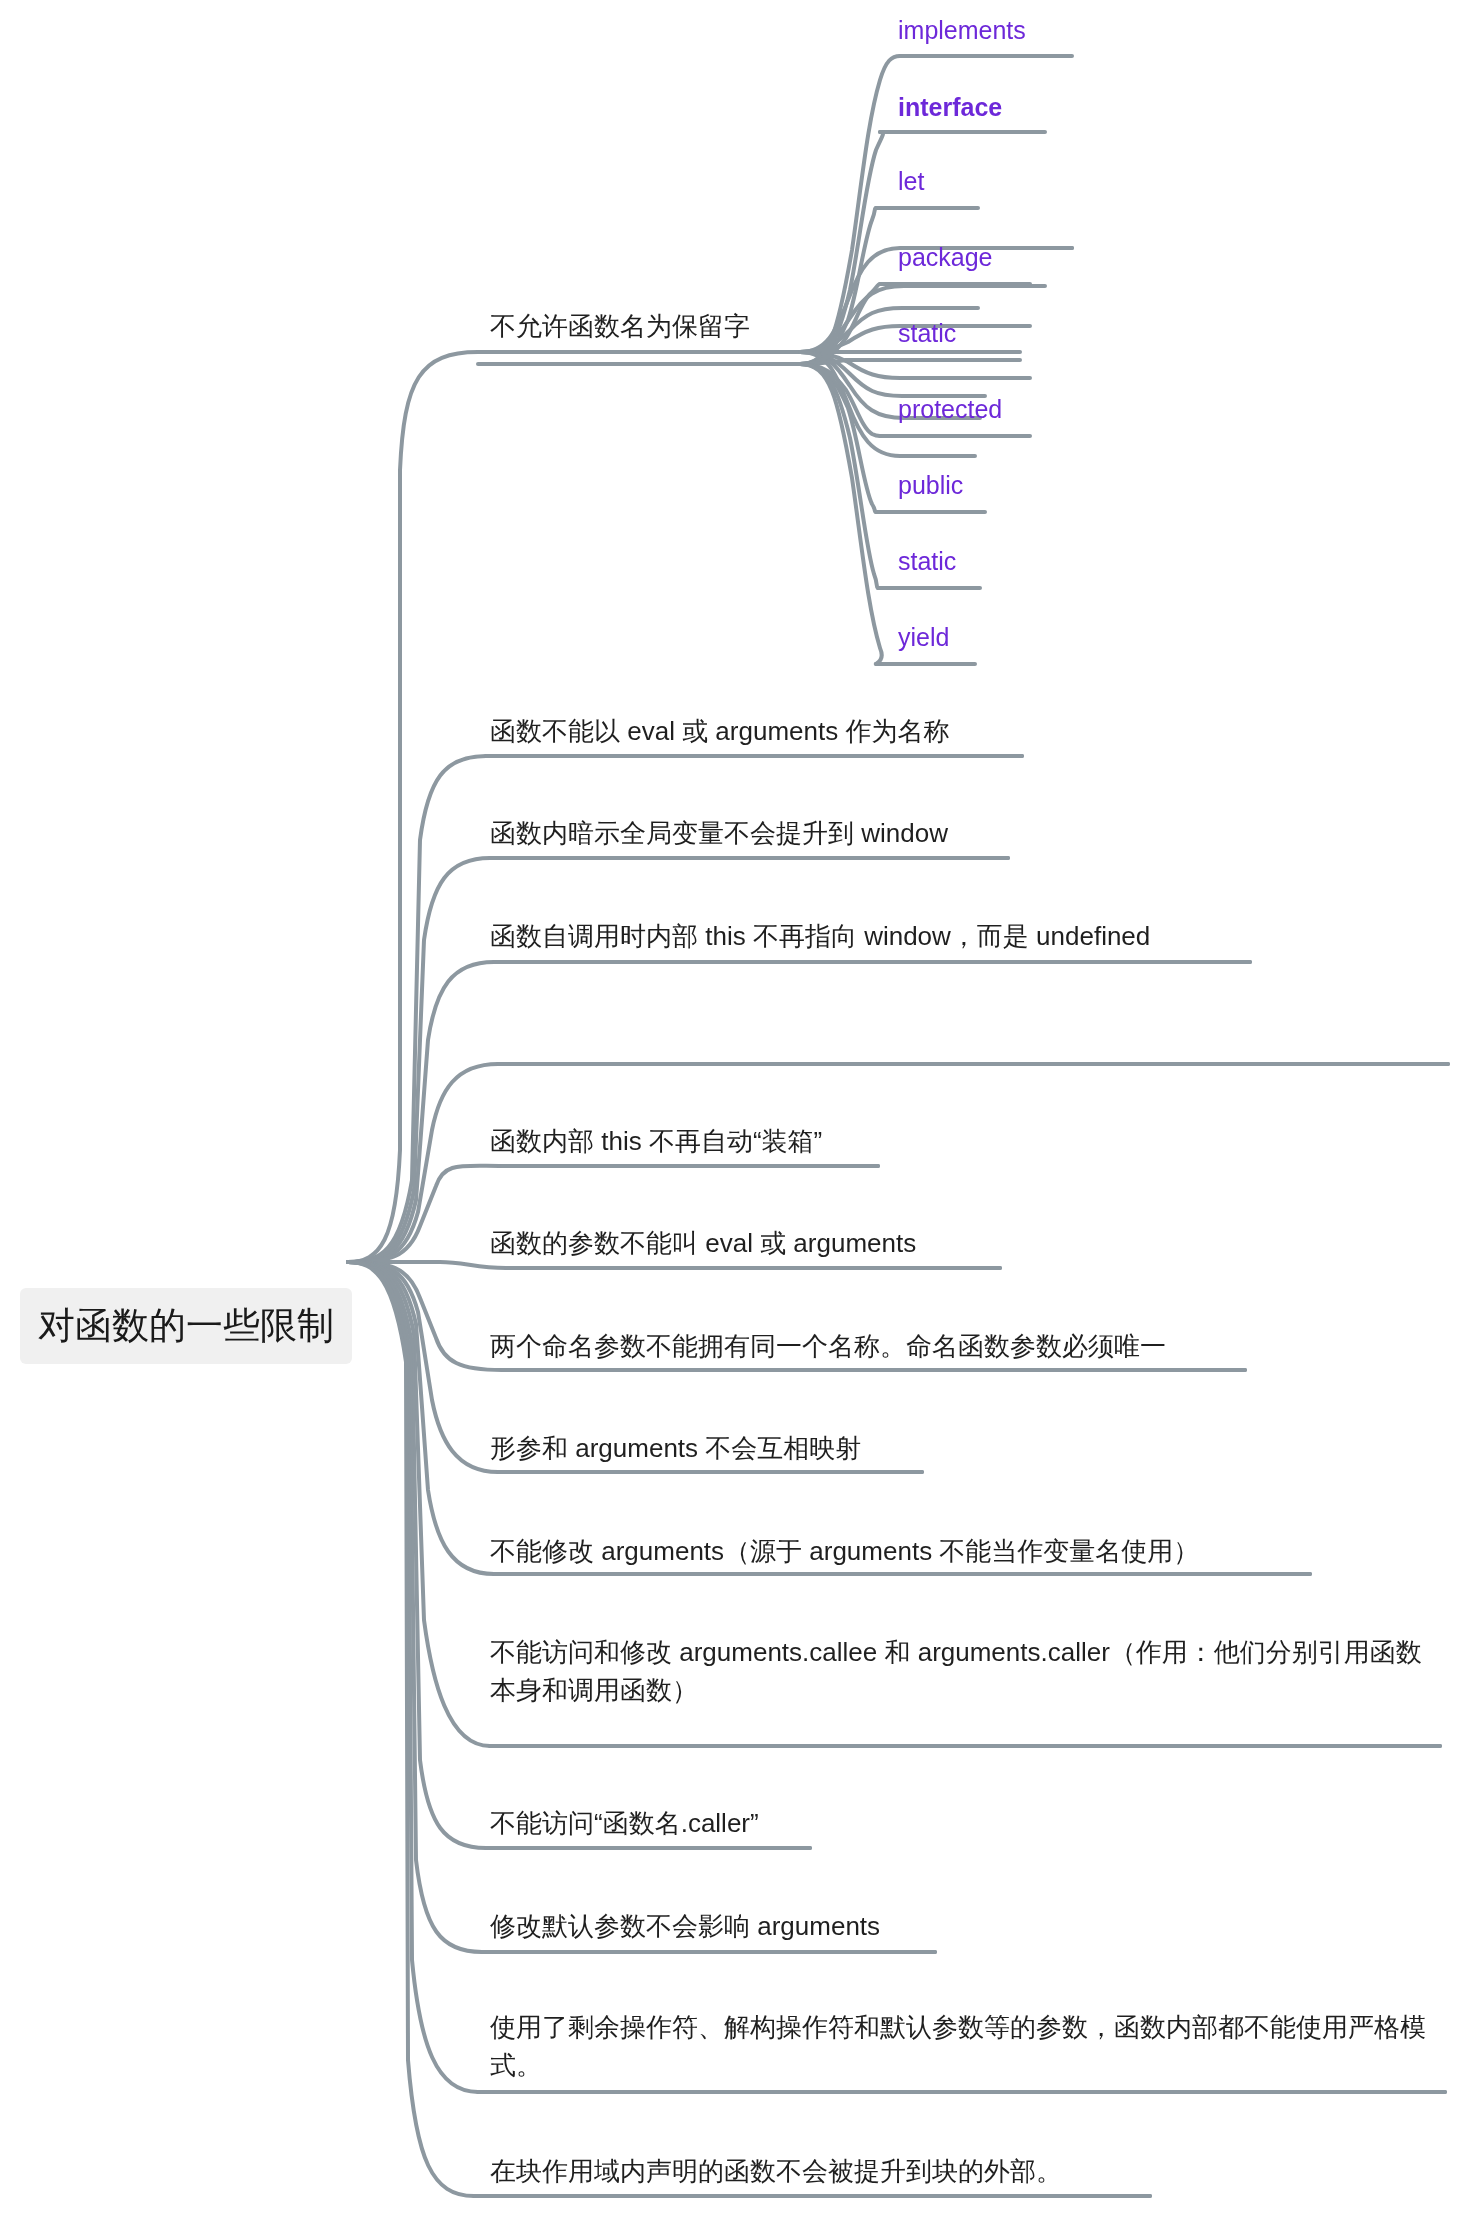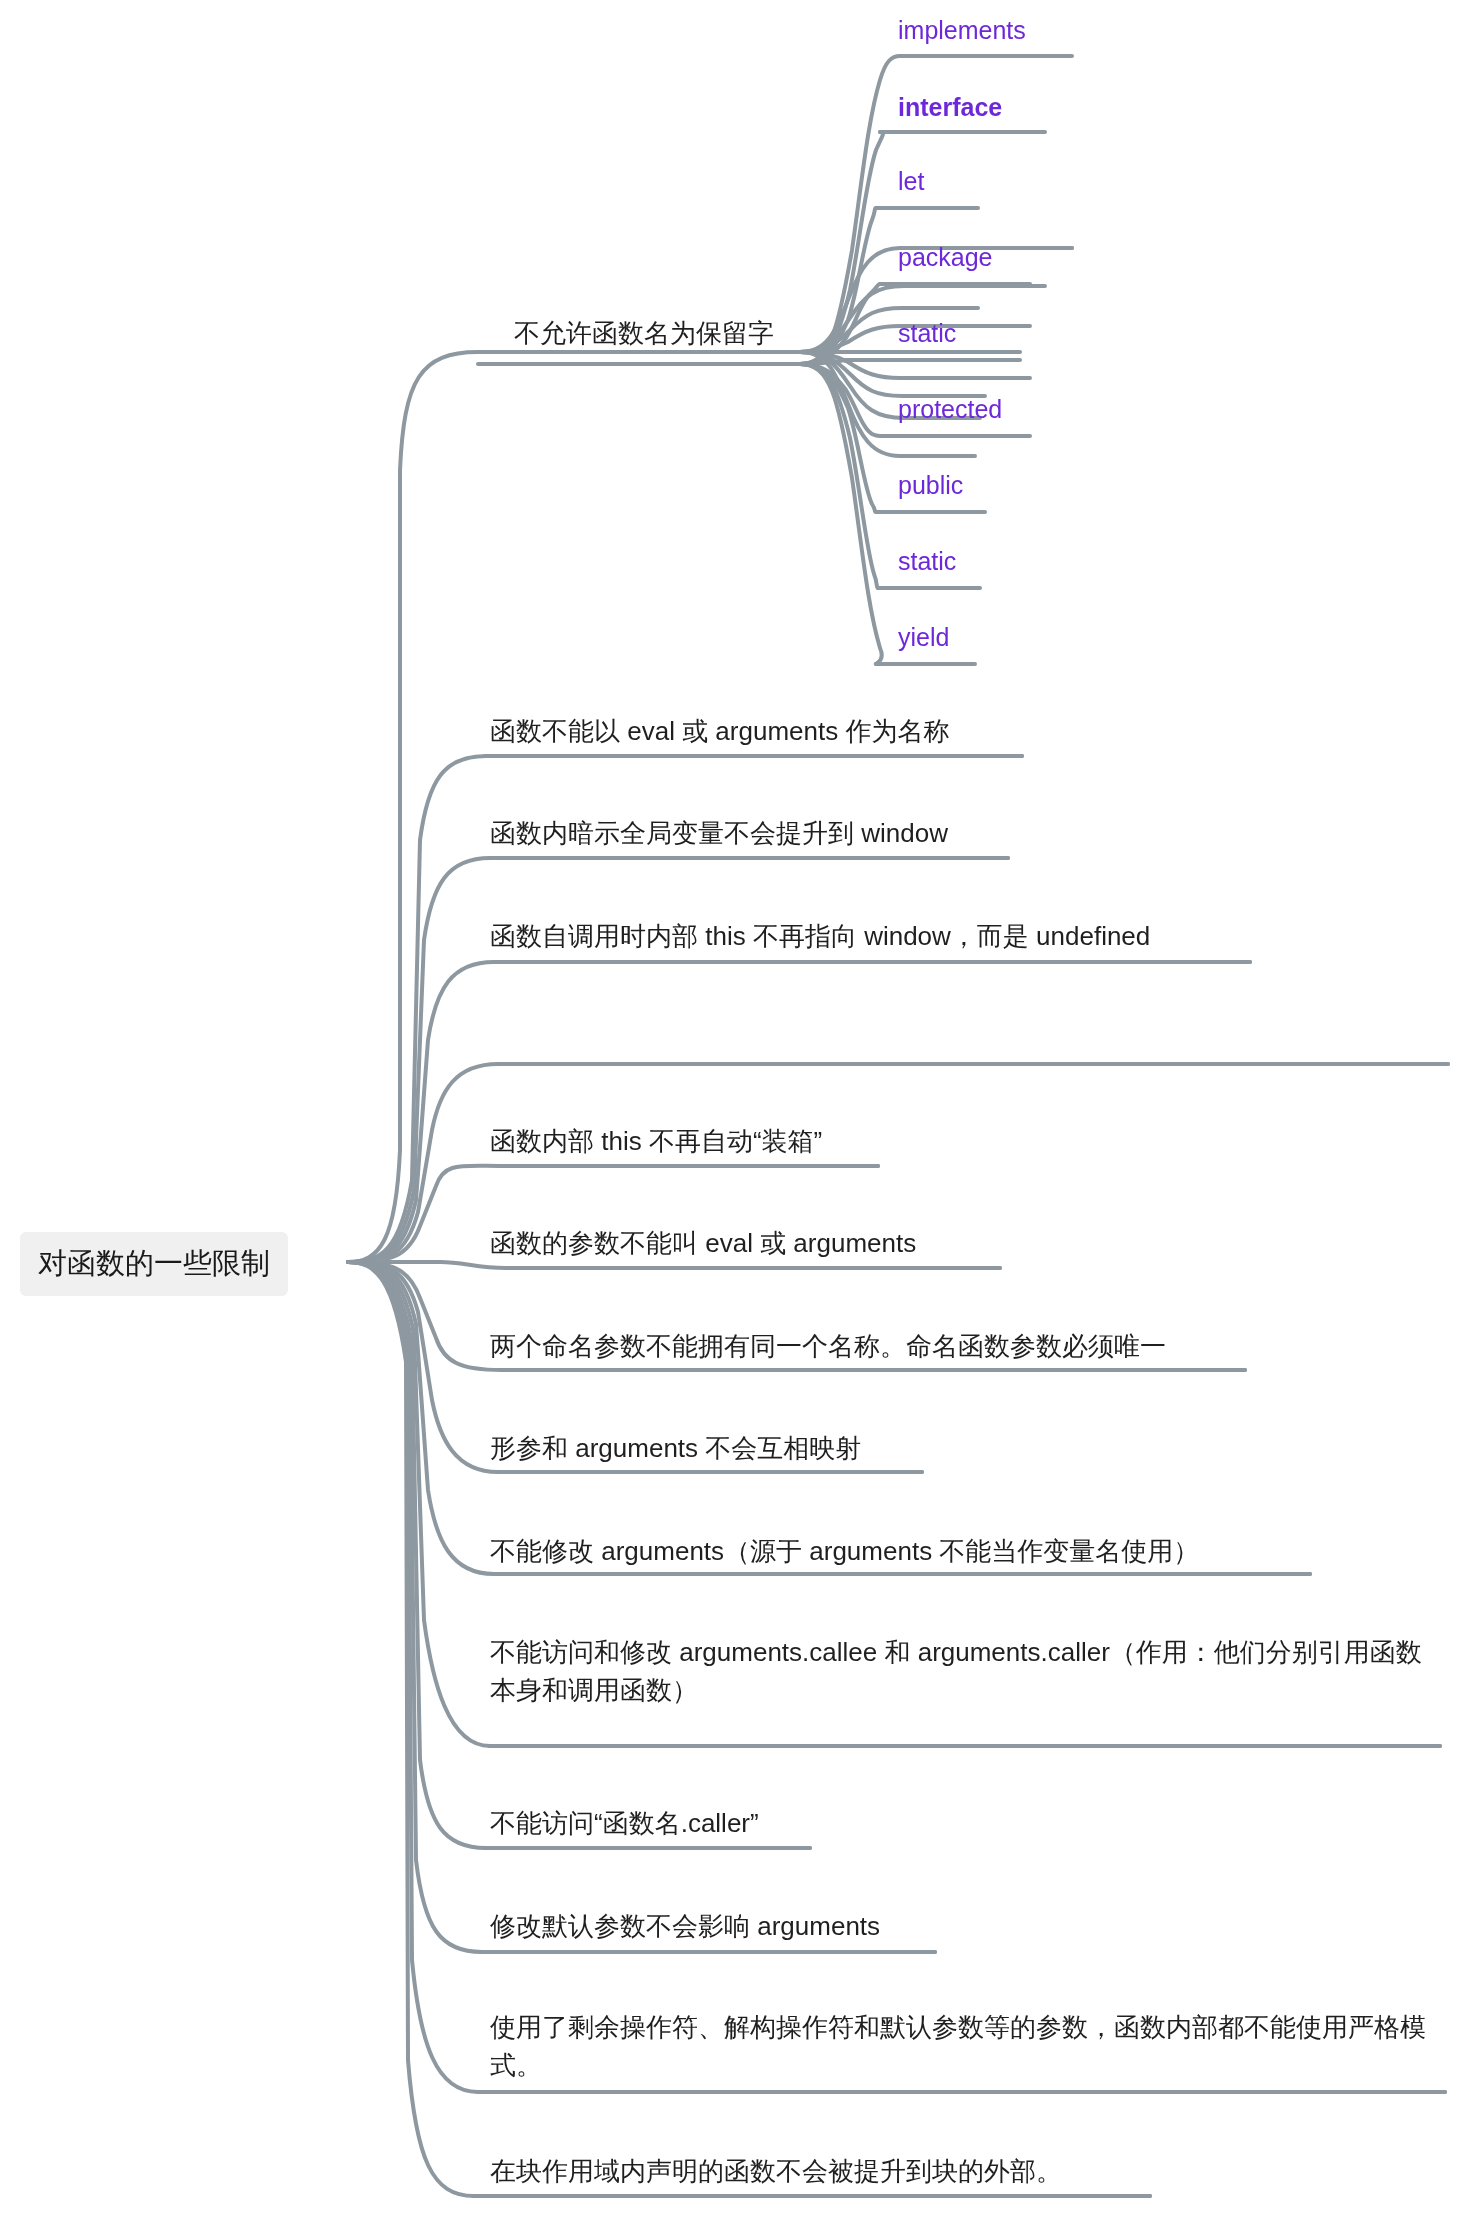--- a/index.html
+++ b/index.html
@@ -28,24 +28,24 @@
   }
   .node {
     position: absolute;
     white-space: nowrap;
     line-height: 1.5;
   }
   .root-node {
     background: #f0f0f0;
     border-radius: 6px;
     padding: 10px 18px;
-    font-size: 29px;
+    font-size: 37px;
     color: #1a1a1a;
     left: 20px;
-    top: 1232px;
+    top: 1288px;
   }
   .branch-node {
     font-size: 26px;
     color: #1f1f1f;
     padding: 2px 0 8px 0;
   }
   .leaf-node {
     font-size: 25px;
     color: #6d28d9;
     padding: 2px 0 8px 0;
@@ -118,21 +118,21 @@
 
     <g fill="none" stroke="#8d98a0" stroke-width="4" stroke-linecap="round">
       <path d="M478 364 L 800 364"></path>
     </g>
   </svg>
 
   <div class="node root-node">
     <span>对函数的一些限制</span>
   </div>
 
-  <div class="node branch-node" style="left:490px; top:312px;margin-left:24px;">
+  <div class="node branch-node" style="left:490px; top:305px;">
     <span>不允许函数名为保留字</span>
   </div>
 
   <div class="node leaf-node" style="left:898px; top:10px;">
     <span>implements</span>
   </div>
   <div class="node leaf-node" style="left:898px; top:87px;font-weight:bold;">
     <span>interface</span>
   </div>
   <div class="node leaf-node" style="left:898px; top:161px;">

